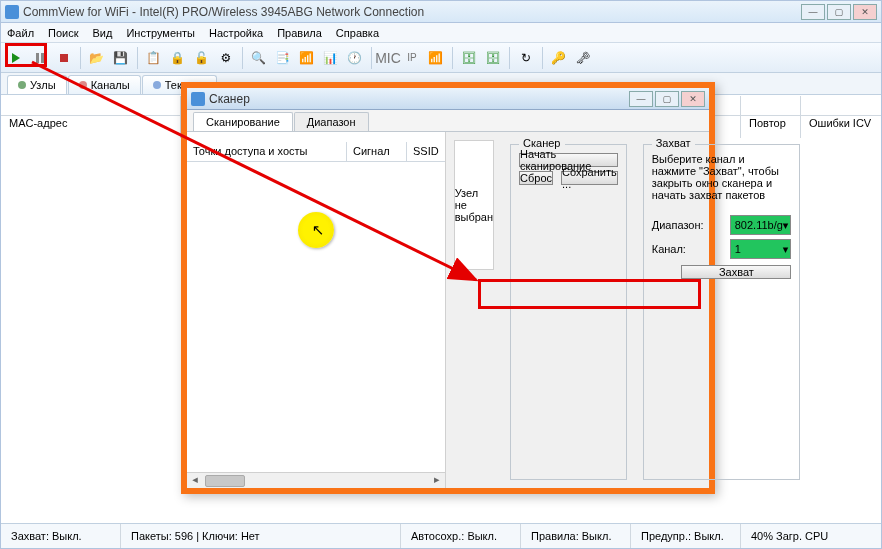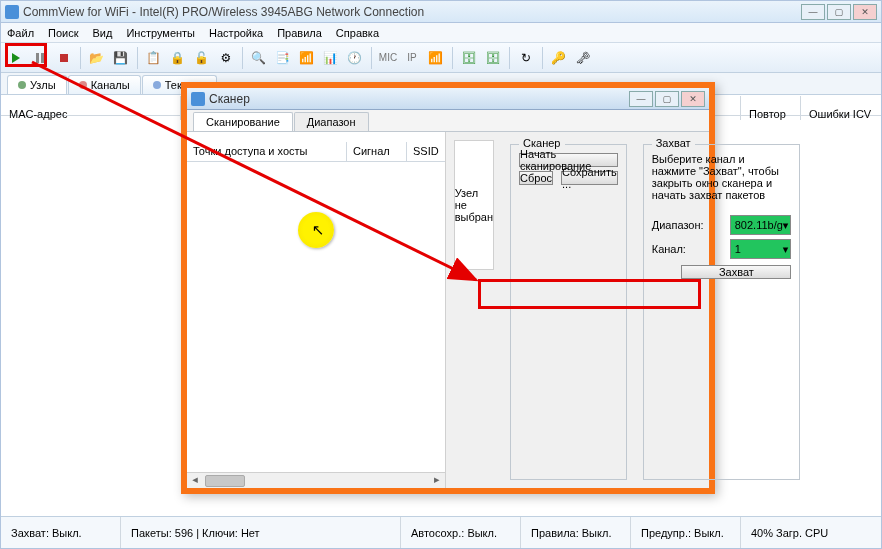--- a/index.html
+++ b/index.html
@@ -25,23 +25,23 @@
 .pause-icon{display:flex;gap:2px;}
 .pause-icon span{width:3px;height:10px;background:#888;}
 
 .tabstrip{height:22px;background:#f0f5fa;border-bottom:1px solid #c0d0e0;display:flex;align-items:flex-end;padding:0 6px;gap:1px;}
 .tab{padding:3px 10px;border:1px solid #c0d0e0;border-bottom:none;background:linear-gradient(#fff,#eaf3fb);border-radius:3px 3px 0 0;display:flex;align-items:center;gap:4px;font-size:11px;}
 .tab.active{background:#fff;}
 .tab .dot{width:8px;height:8px;border-radius:50%;background:#7a7;}
 
 .content{flex:1;background:#fff;position:relative;border-top:1px solid #fff;}
 .col-header{height:20px;border-bottom:1px solid #d0d8e0;display:flex;}
-.col{padding:12px 8px;border-right:1px solid #d0d8e0;}
-
-.statusbar{height:32px;border-top:1px solid #c0d0e0;background:#f4f8fc;display:flex;align-items:center;font-size:11px;}
+.col{padding:21px 8px;border-right:1px solid #d0d8e0;}
+
+.statusbar{height:25px;border-top:1px solid #c0d0e0;background:#f4f8fc;display:flex;align-items:center;font-size:11px;}
 .stat-cell{padding:0 10px;border-right:1px solid #d0d8e0;height:100%;display:flex;align-items:center;}
 
 
 .dialog{position:absolute;left:181px;top:82px;width:534px;height:412px;border:6px solid #f97316;background:#f0f0f0;box-shadow:3px 3px 10px rgba(0,0,0,.25);}
 .dlg-title{height:22px;background:linear-gradient(#eaf3fb,#c8dcf0);display:flex;align-items:center;padding:0 4px;border-bottom:1px solid #8fa8c8;}
 .dlg-title .app-icon{width:14px;height:14px;background:#4a90d9;border-radius:2px;margin-right:4px;}
 .dlg-title .title{flex:1;font-size:12px;color:#333;}
 .dlg-tabs{height:22px;background:#f4f4f4;display:flex;align-items:flex-end;padding:0 6px;border-bottom:1px solid #c0c8d0;}
 .dlg-tab{padding:3px 12px;border:1px solid #c0c8d0;border-bottom:none;background:#fff;border-radius:2px 2px 0 0;margin-right:1px;}
 .dlg-tab.inactive{background:#eee;}
@@ -135,21 +135,21 @@
         <span>📶</span>
       </div>
     <div class="tbtn">
         <span>📊</span>
       </div>
     <div class="tbtn">
         <span>🕐</span>
       </div>
     <div class="tsep"></div>
     <div class="tbtn">
-        <span style="font-size:10px;color:#777;">MIC</span>
+        <span style="font-size:14px;color:#777;">MIC</span>
       </div>
     <div class="tbtn">
         <span style="font-size:10px;color:#777;">IP</span>
       </div>
     <div class="tbtn">
         <span>📶</span>
       </div>
     <div class="tsep"></div>
     <div class="tbtn">
         <span style="color:#2a8f2a;">🗄</span>

